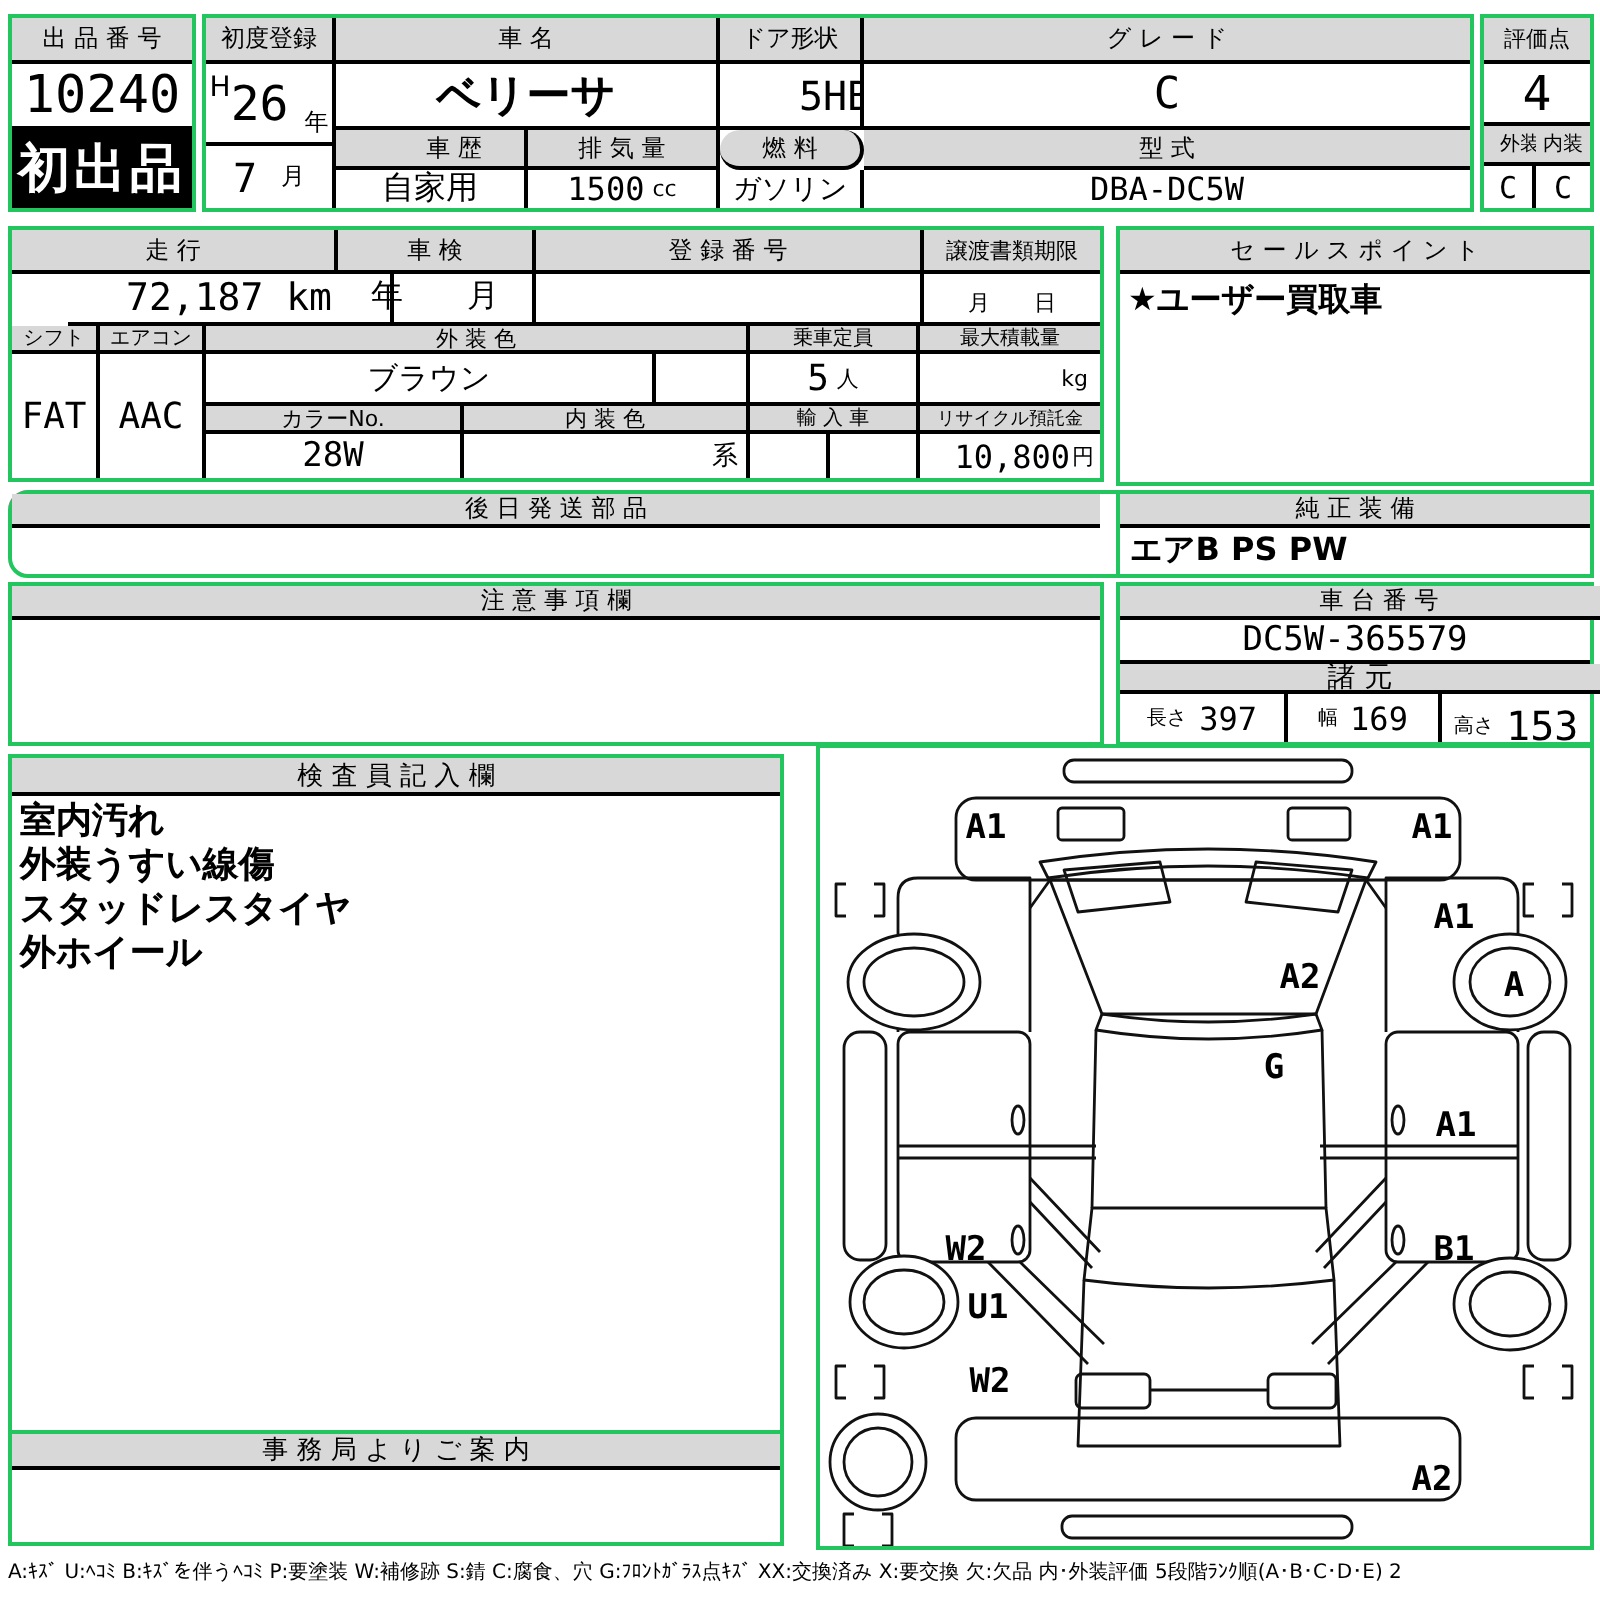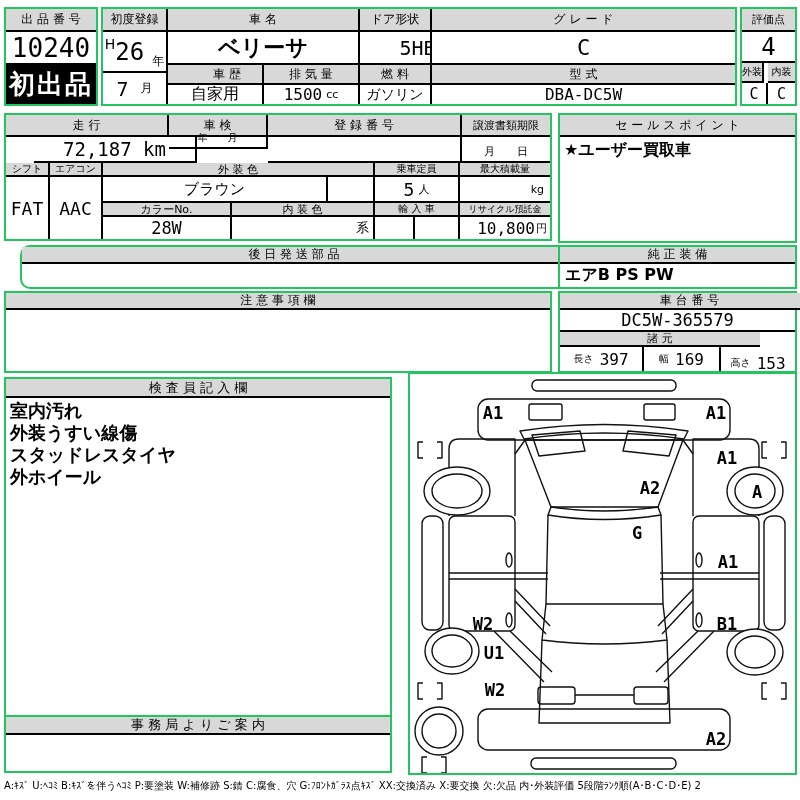--- a/index.html
+++ b/index.html
@@ -49,43 +49,43 @@
     <div class="cell hd br bb" style="left:65px;top:56px;width:96px;height:20px;padding-left:24px;">車 歴</div>
     <div class="cell br" style="left:65px;top:76px;width:96px;height:19px;font-size:16px;">自家用</div>
     <div class="cell hd br bb" style="left:161px;top:56px;width:96px;height:20px;">排 気 量</div>
     <div class="cell br" style="left:161px;top:76px;width:96px;height:19px;">
       <span class="mono" style="font-size:16px;">1500</span>
         <span class="suffix">cc</span>
     </div>
 
     <div class="cell hd br bb" style="left:257px;top:0;width:72px;height:23px;">ドア形状</div>
     <div class="cell br bb mono" style="left:257px;top:23px;width:72px;height:33px;font-size:20px;padding-left:45px;">5HB</div>
-    <div class="cell hd br bb" style="left:257px;top:56px;width:72px;height:20px;">燃 料</div>
+    <div class="cell hd br bb" style="left:257px;top:56px;width:72px;height:20px;border-radius:10px;">燃 料</div>
     <div class="cell br" style="left:257px;top:76px;width:72px;height:19px;font-size:14px;">ガソリン</div>
 
     <div class="cell hd bb" style="left:329px;top:0;width:303px;height:23px;">グ レ ー ド</div>
     <div class="cell bb mono" style="left:329px;top:23px;width:303px;height:33px;font-size:22px;">C</div>
     <div class="cell hd bb" style="left:329px;top:56px;width:303px;height:20px;">型 式</div>
     <div class="cell mono" style="left:329px;top:76px;width:303px;height:19px;font-size:16px;">DBA-DC5W</div>
   </div>
 
   <div class="grp" style="left:740px;top:7px;width:57px;height:99px;">
     <div class="cell hd bb" style="left:0;top:0;width:53px;height:23px;font-size:11px;">評価点</div>
     <div class="cell bb mono" style="left:0;top:23px;width:53px;height:31px;font-size:24px;">4</div>
-    <div class="cell hd br bb small" style="left:0;top:54px;width:22px;height:20px;">外装</div>
+    <div class="cell hd br bb small" style="left:0;top:54px;width:38px;height:20px;">外装</div>
     <div class="cell hd bb small" style="left:26px;top:54px;width:27px;height:20px;">内装</div>
     <div class="cell br mono" style="left:0;top:74px;width:26px;height:21px;font-size:15px;">C</div>
     <div class="cell mono" style="left:26px;top:74px;width:27px;height:21px;font-size:15px;">C</div>
   </div>
 
   <div class="grp" style="left:4px;top:113px;width:548px;height:128px;">
     <div class="cell hd br bb" style="left:0;top:0;width:163px;height:22px;">走 行</div>
     <div class="cell br bb mono" style="left:0;top:22px;width:163px;height:26px;font-size:19px;margin-left:28px;">72,187 km</div>
     <div class="cell hd br bb" style="left:163px;top:0;width:99px;height:22px;">車 検</div>
-    <div class="cell br bb" style="left:163px;top:8px;width:99px;height:26px;font-size:10px;align-items:flex-end;padding-bottom:2px;">年　　月</div>
+    <div class="cell br bb" style="left:163px;top:22px;width:99px;height:26px;font-size:16px;align-items:flex-end;padding-bottom:2px;">年　　月</div>
     <div class="cell hd br bb" style="left:262px;top:0;width:194px;height:22px;">登 録 番 号</div>
     <div class="cell br bb" style="left:262px;top:22px;width:194px;height:26px;"></div>
     <div class="cell hd bb" style="left:456px;top:0;width:88px;height:22px;font-size:11px;">譲渡書類期限</div>
     <div class="cell bb" style="left:456px;top:22px;width:88px;height:26px;font-size:11px;align-items:flex-end;padding-bottom:2px;">月　　日</div>
 
     <div class="cell hd br bb small" style="left:0;top:48px;width:44px;height:14px;">シフト</div>
     <div class="cell hd br bb small" style="left:44px;top:48px;width:53px;height:14px;">エアコン</div>
     <div class="cell br mono" style="left:44px;top:62px;width:53px;height:62px;font-size:18px;">AAC</div>
     <div class="cell br mono" style="left:0;top:62px;width:44px;height:62px;font-size:18px;">FAT</div>
 
@@ -107,21 +107,21 @@
     <div class="cell hd br bb small" style="left:369px;top:88px;width:85px;height:14px;">輸 入 車</div>
     <div class="cell br" style="left:369px;top:102px;width:40px;height:22px;"></div>
     <div class="cell br" style="left:409px;top:102px;width:45px;height:22px;"></div>
     <div class="cell hd bb" style="left:454px;top:88px;width:90px;height:14px;font-size:9px;">リサイクル預託金</div>
     <div class="cell right" style="left:454px;top:102px;width:90px;height:22px;padding-right:3px;">
       <span class="mono" style="font-size:16px;">10,800</span>
         <span class="suffix" style="margin-left:1px;">円</span>
     </div>
   </div>
 
-  <div class="grp" style="left:20px;top:245px;width:624px;height:44px;border-radius:10px;">
+  <div class="grp" style="left:4px;top:245px;width:624px;height:44px;border-radius:10px;">
     <div class="cell hd bb" style="left:0;top:0;width:544px;height:17px;">後 日 発 送 部 品</div>
     <div class="cell" style="left:0;top:17px;width:544px;height:23px;"></div>
   </div>
 
   <div class="grp" style="left:4px;top:291px;width:548px;height:82px;">
     <div class="cell hd bb" style="left:0;top:0;width:544px;height:17px;">注 意 事 項 欄</div>
     <div class="cell" style="left:0;top:17px;width:544px;height:61px;"></div>
   </div>
 
   <div class="grp" style="left:558px;top:113px;width:239px;height:130px;">
@@ -130,32 +130,32 @@
   </div>
 
   <div class="grp" style="left:558px;top:245px;width:239px;height:44px;">
     <div class="cell hd bb" style="left:0;top:0;width:235px;height:17px;">純 正 装 備</div>
     <div class="cell left" style="left:0;top:17px;width:235px;height:23px;padding-left:5px;font-size:16px;font-weight:bold;">エアB PS PW</div>
   </div>
 
   <div class="grp" style="left:558px;top:291px;width:239px;height:82px;">
     <div class="cell hd bb" style="left:0;top:0;width:259px;height:17px;">車 台 番 号</div>
     <div class="cell bb mono" style="left:0;top:17px;width:235px;height:22px;font-size:17px;">DC5W-365579</div>
-    <div class="cell hd bb" style="left:0;top:39px;width:200px;height:15px;font-size:11px;">諸 元</div>
+    <div class="cell hd bb" style="left:0;top:39px;width:240px;height:15px;font-size:14px;">諸 元</div>
     <div class="cell br" style="left:0;top:54px;width:84px;height:24px;">
       <span class="small">長さ</span>
         <span class="mono" style="font-size:16px;margin-left:6px;">397</span>
     </div>
     <div class="cell br" style="left:84px;top:54px;width:77px;height:24px;">
       <span class="small">幅</span>
         <span class="mono" style="font-size:16px;margin-left:6px;">169</span>
     </div>
     <div class="cell" style="left:161px;top:54px;width:74px;height:32px;">
       <span class="small">高さ</span>
-        <span class="mono" style="font-size:16px;margin-left:6px;">153</span>
+        <span class="mono" style="font-size:20px;margin-left:6px;">153</span>
     </div>
   </div>
 
   <div class="grp" style="left:4px;top:377px;width:388px;height:340px;">
     <div class="cell hd bb" style="left:0;top:0;width:384px;height:19px;font-size:13px;">検 査 員 記 入 欄</div>
     <div style="position:absolute;left:0;top:19px;width:384px;height:374px;padding-top:2px;box-sizing:border-box;">
         <div class="note-line">室内汚れ</div>
         <div class="note-line">外装うすい線傷</div>
         <div class="note-line">スタッドレスタイヤ</div>
         <div class="note-line">外ホイール</div>

